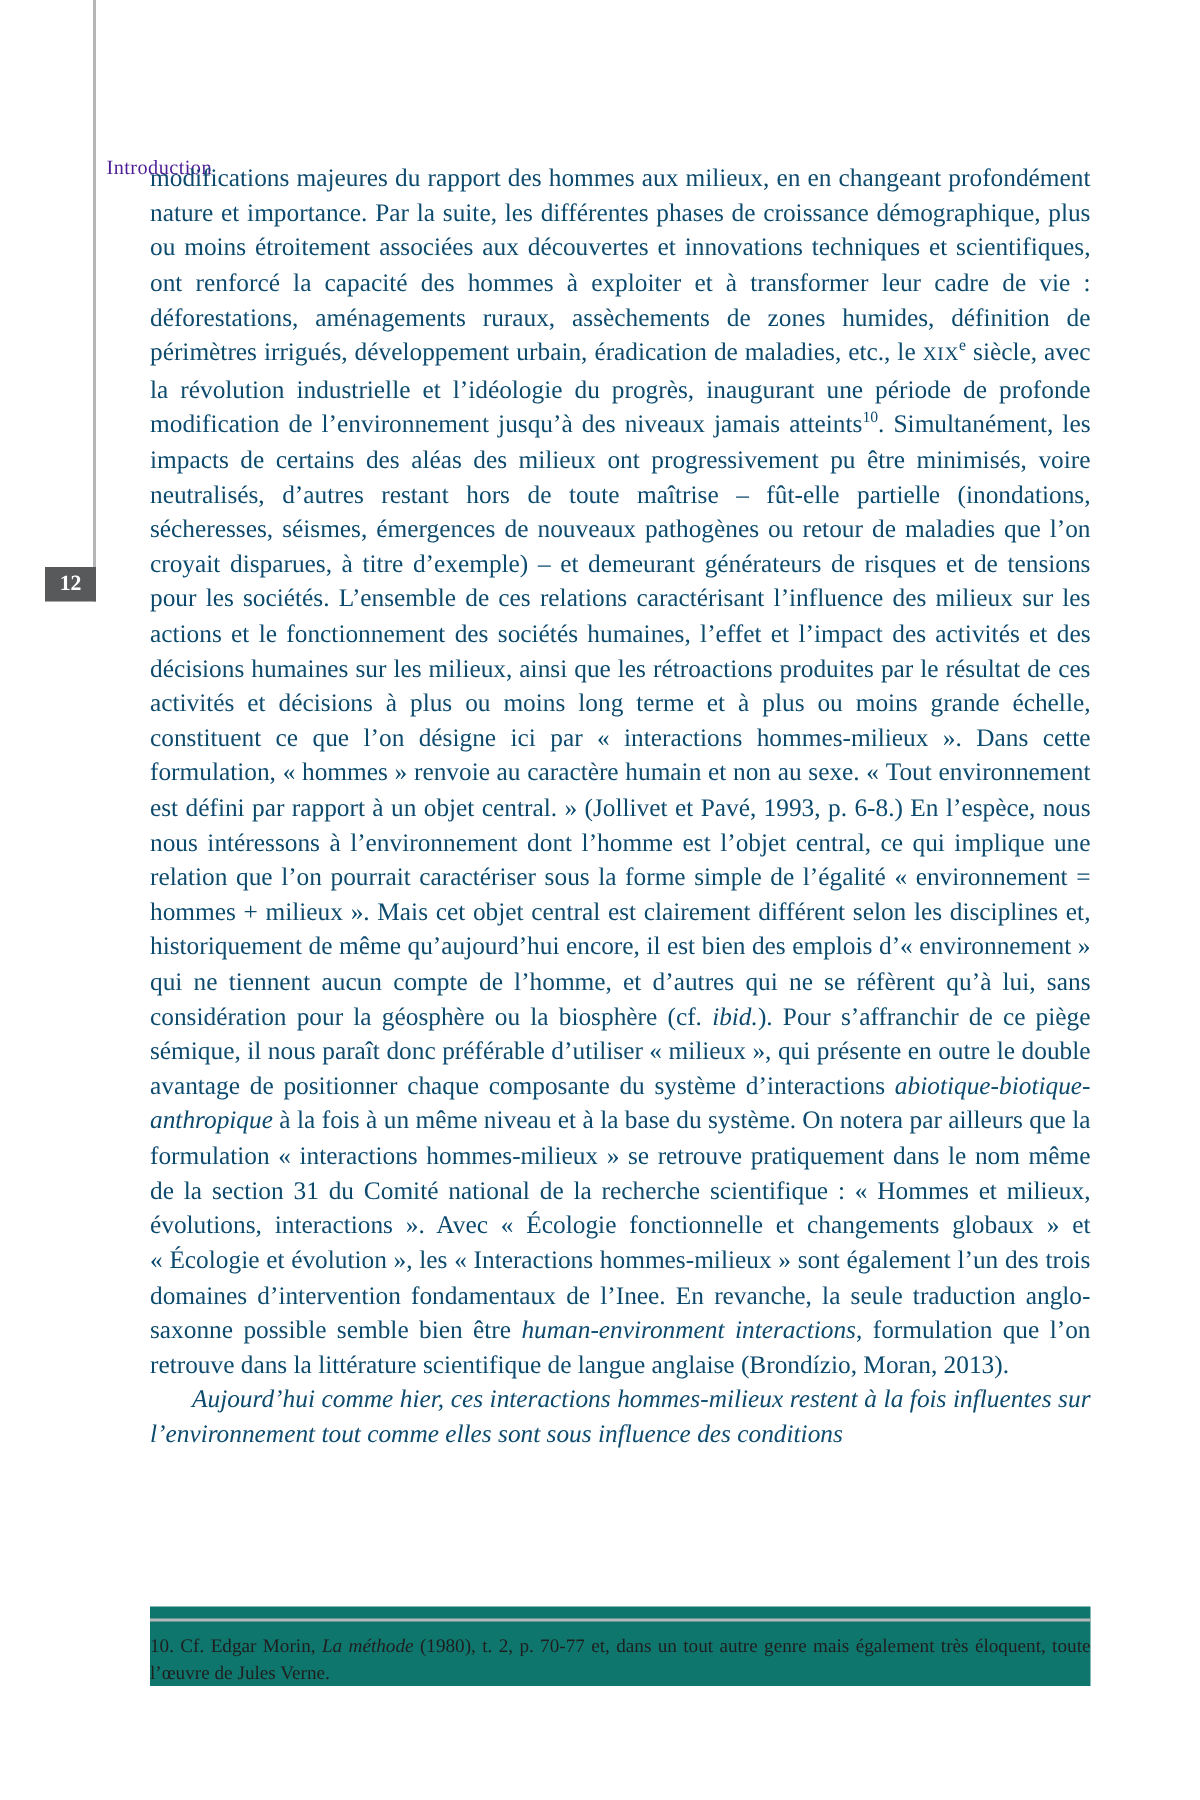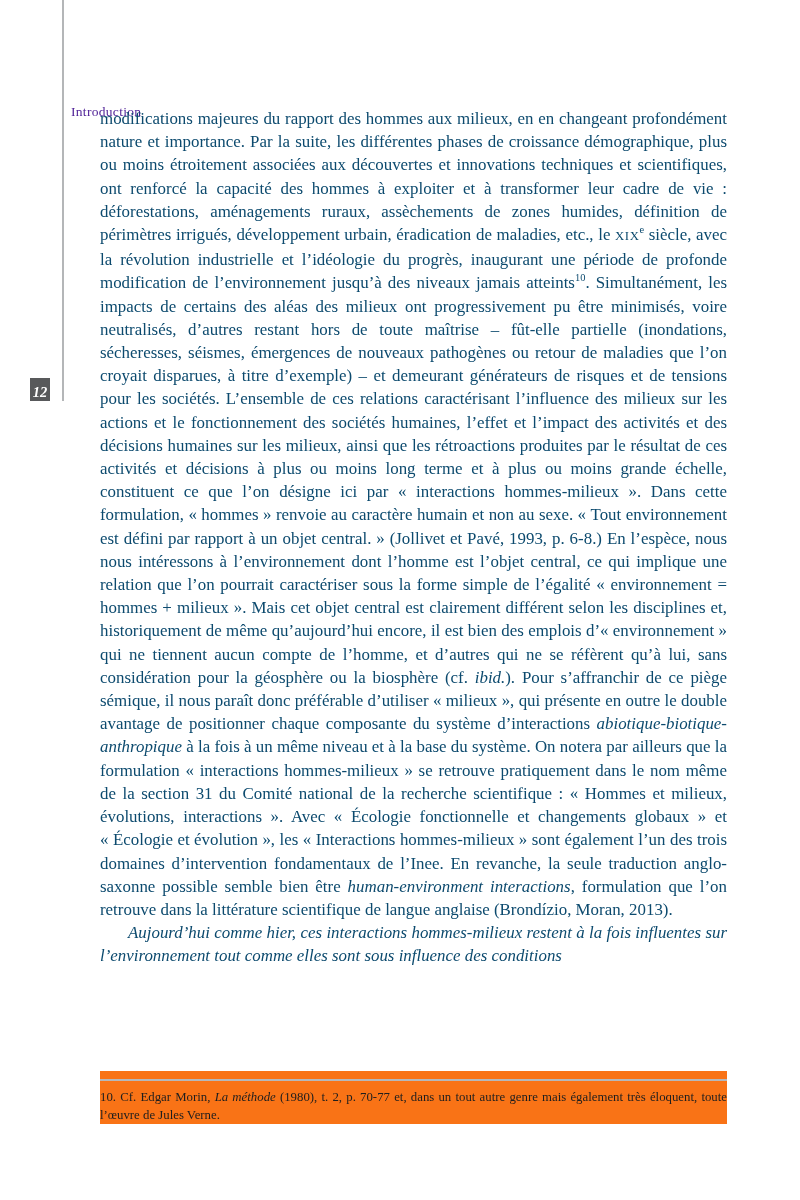--- a/index.html
+++ b/index.html
@@ -24,29 +24,28 @@
     top: 62px;
     font-size: 13.5px;
     color: #4c1d95;
     letter-spacing: 0.3px;
     margin-top: 42px;
   }
   .page-badge {
     position: absolute;
     left: 30px;
     top: 378px;
-    width: 20px;
+    width: 34px;
     height: 23px;
     display: flex;
-    align-items: flex-end;
+    align-items: center;
     justify-content: center;
     color: #ffffff;
     font-size: 14.5px;
     font-weight: bold;
-    font-style: italic;
   }
   .text-column {
     position: absolute;
     left: 100px;
     top: 107px;
     width: 627px;
   }
   .text-column p {
     margin: 0;
     font-size: 16.9px;
@@ -55,21 +54,21 @@
     text-align: justify;
   }
   .text-column p.indented { text-indent: 28px; font-style: italic; }
   .smallcaps { font-size: 0.76em; letter-spacing: 0.5px; }
   sup { font-size: 0.62em; line-height: 0; vertical-align: super; }
   .footnote-area {
     position: absolute;
     left: 100px;
     top: 1071px;
     width: 627px;
-    background: #f97316;
+    background: #0f766e;
     padding-top: 8px;
   }
   .footnote-separator {
     height: 2px;
     margin-bottom: 8px;
   }
   .footnote-text {
     font-size: 12.8px;
     line-height: 17.5px;
     color: #1e1e1e;

